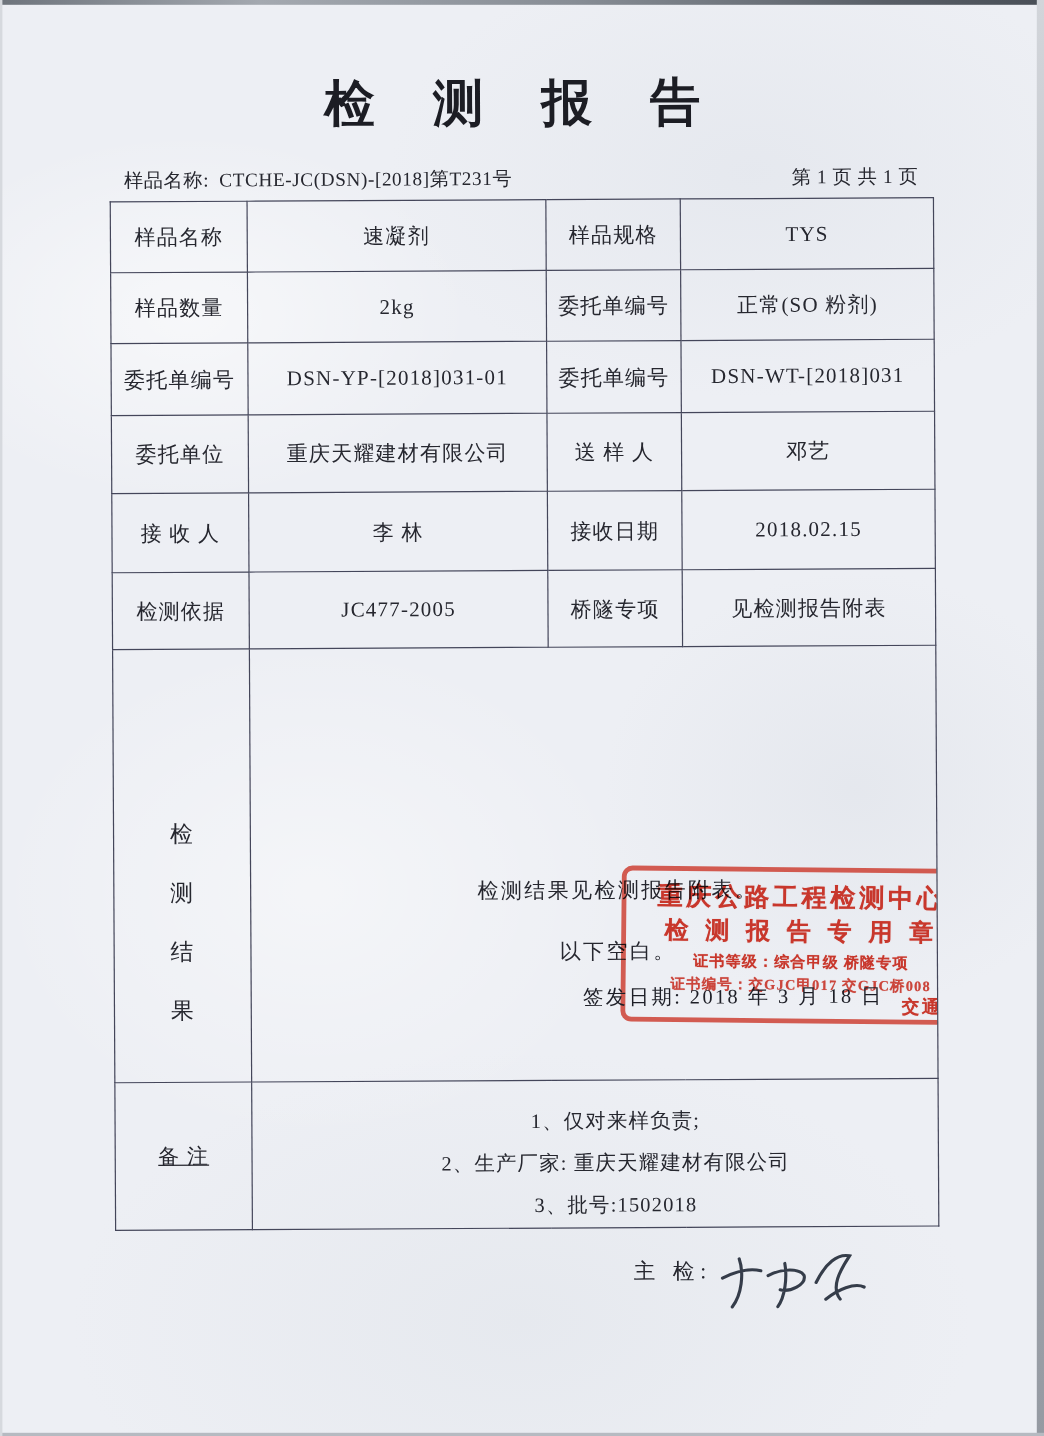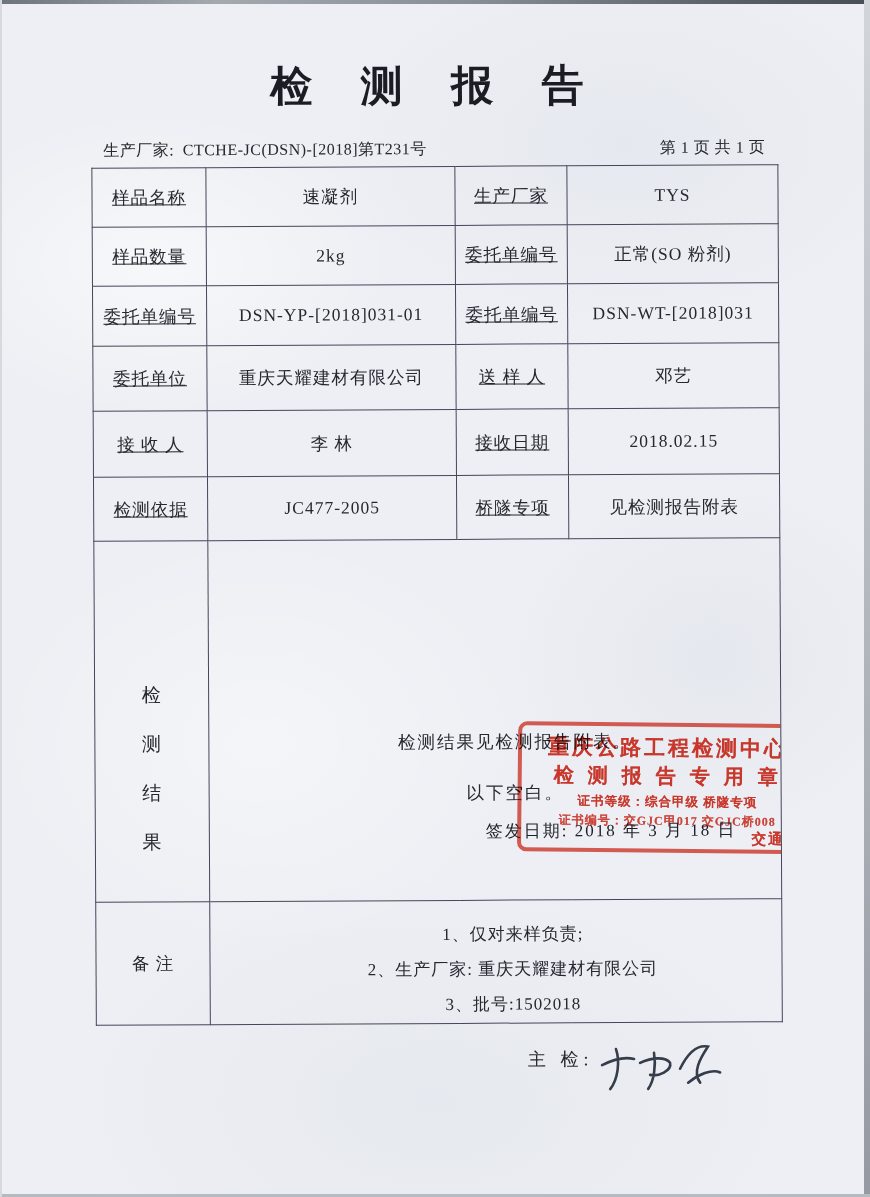--- a/index.html
+++ b/index.html
@@ -45,21 +45,21 @@
   table.info-table{
     position:absolute;top:166px;left:93px;width:686px;
     border-collapse:collapse;table-layout:fixed;
   }
   table.info-table td{
     border:1.4px solid #44465a;
     text-align:center;vertical-align:middle;
     font-size:17.5px;letter-spacing:1px;color:#26272f;
     padding:0 2px;overflow:hidden;
   }
-  td.lbl{letter-spacing:2px;text-decoration:underline;}
+  td.lbl{letter-spacing:2px;}
   tr.r1 td{height:58px;} tr.r2 td{height:58px;} tr.r3 td{height:59px;}
   tr.r4 td{height:64px;} tr.r5 td{height:65px;} tr.r6 td{height:63px;}
   tr.r-result td{height:360px;}
   tr.r-remarks td{height:122px;}
 
   td.v-label{vertical-align:top;}
   .vstack{display:flex;flex-direction:column;align-items:center;gap:23px;padding-top:94px;
     font-size:19px;color:#26272f;}
   td.result-cell{position:relative;vertical-align:top;text-align:left;}
   .result-line1{margin:94px 0 0 40px;font-size:17.5px;letter-spacing:2px;}
@@ -75,21 +75,21 @@
   .stamp-l1{margin-top:7px;font-size:21px;font-weight:700;letter-spacing:3px;white-space:nowrap;}
   .stamp-l2{margin-top:1px;font-size:20px;font-weight:700;letter-spacing:14px;padding-left:10px;white-space:nowrap;}
   .stamp-l3{margin-top:4px;font-size:12.5px;font-weight:600;letter-spacing:1px;white-space:nowrap;}
   .stamp-l4{margin-top:2px;font-size:12px;font-weight:600;opacity:.92;white-space:nowrap;}
   .stamp-l5{position:absolute;right:12px;bottom:1px;font-size:14.5px;font-weight:700;letter-spacing:2px;}
   .issue-date{
     position:absolute;left:276px;top:280px;z-index:3;
     font-size:17px;letter-spacing:2px;color:#1d1e26;white-space:nowrap;
   }
 
-  td.remark-label{font-size:18px;letter-spacing:6px;}
+  td.remark-label{font-size:18px;letter-spacing:6px;text-decoration:underline;}
   td.remarks-cell{text-align:left;vertical-align:top;}
   .remark-lines{padding:15px 0 0 34px;font-size:17px;letter-spacing:1px;line-height:35px;}
 
   .footer{position:absolute;top:1036px;left:93px;width:686px;height:82px;}
   .sig-group{position:absolute;display:flex;align-items:flex-start;gap:2px;}
   .sig-review{left:8px;top:12px;}
   .sig-main{left:432px;top:4px;}
   .sig-label{font-size:18px;letter-spacing:5px;white-space:nowrap;padding-top:8px;color:#26272f;}
   .sig-svg{display:block;}
 </style>
@@ -101,38 +101,38 @@
   <div class="edge edge-right"></div>
   <div class="edge edge-bottom"></div>
   <div class="edge edge-left"></div>
 
   <div class="content">
 
     <h1 class="title">检 测 报 告</h1>
 
     <div class="meta">
       <div class="meta-left">
-        <span>生产厂家:</span>
+        <span>样品名称:</span>
         <span>CTCHE-JC(DSN)-[2018]第T231号</span>
       </div>
       <div class="meta-right">第 1 页  共 1 页</div>
     </div>
 
     <table class="info-table">
       <colgroup>
         <col style="width:114px">
           <col style="width:249px">
           <col style="width:112px">
           <col style="width:211px">
       </colgroup>
       <tbody>
         <tr class="r1">
           <td class="lbl">样品名称</td>
           <td>速凝剂</td>
-          <td class="lbl">生产厂家</td>
+          <td class="lbl">样品规格</td>
           <td>TYS</td>
         </tr>
         <tr class="r2">
           <td class="lbl">样品数量</td>
           <td>2kg</td>
           <td class="lbl">委托单编号</td>
           <td>正常(SO 粉剂)</td>
         </tr>
         <tr class="r3">
           <td class="lbl">委托单编号</td>

